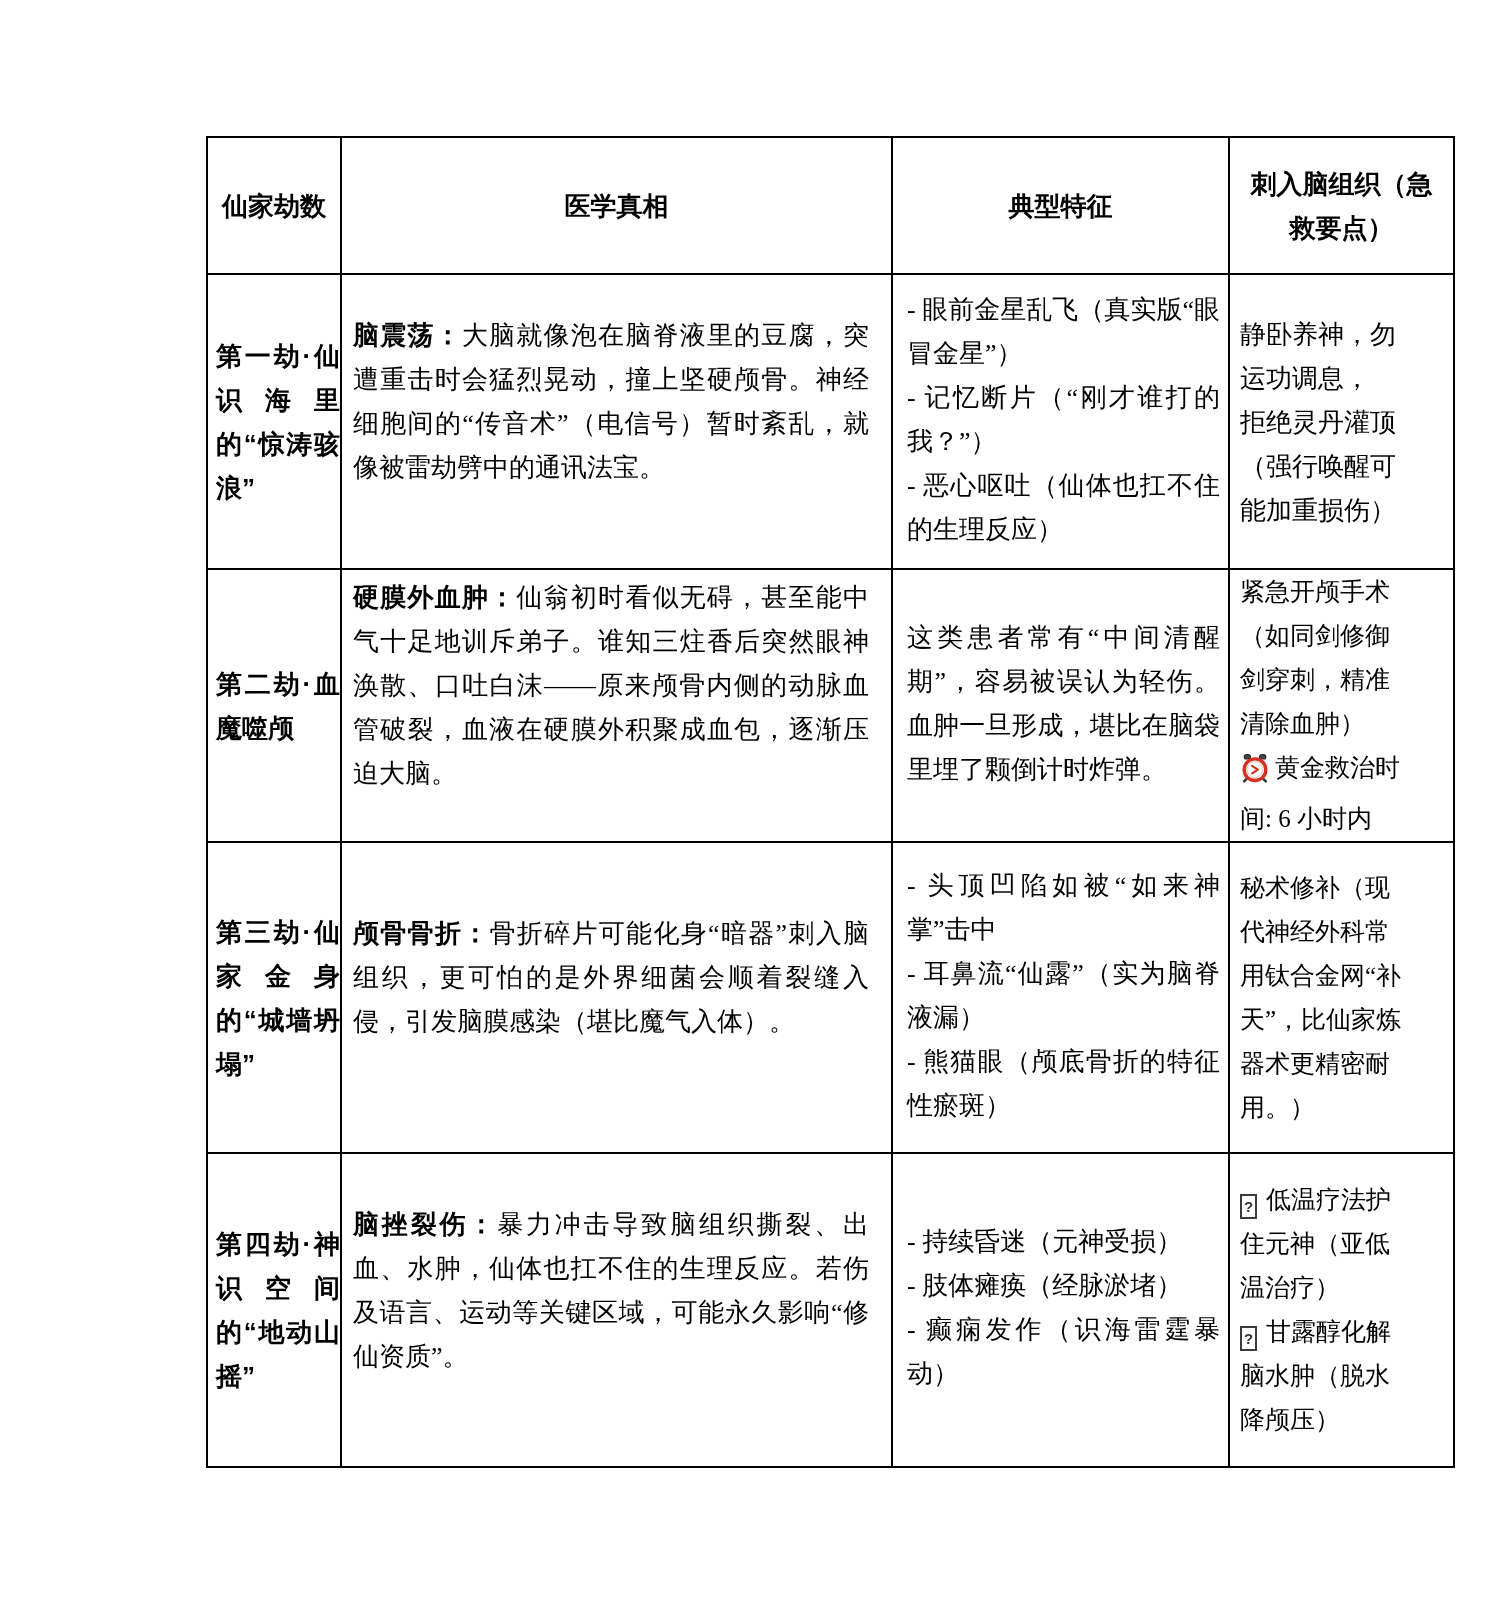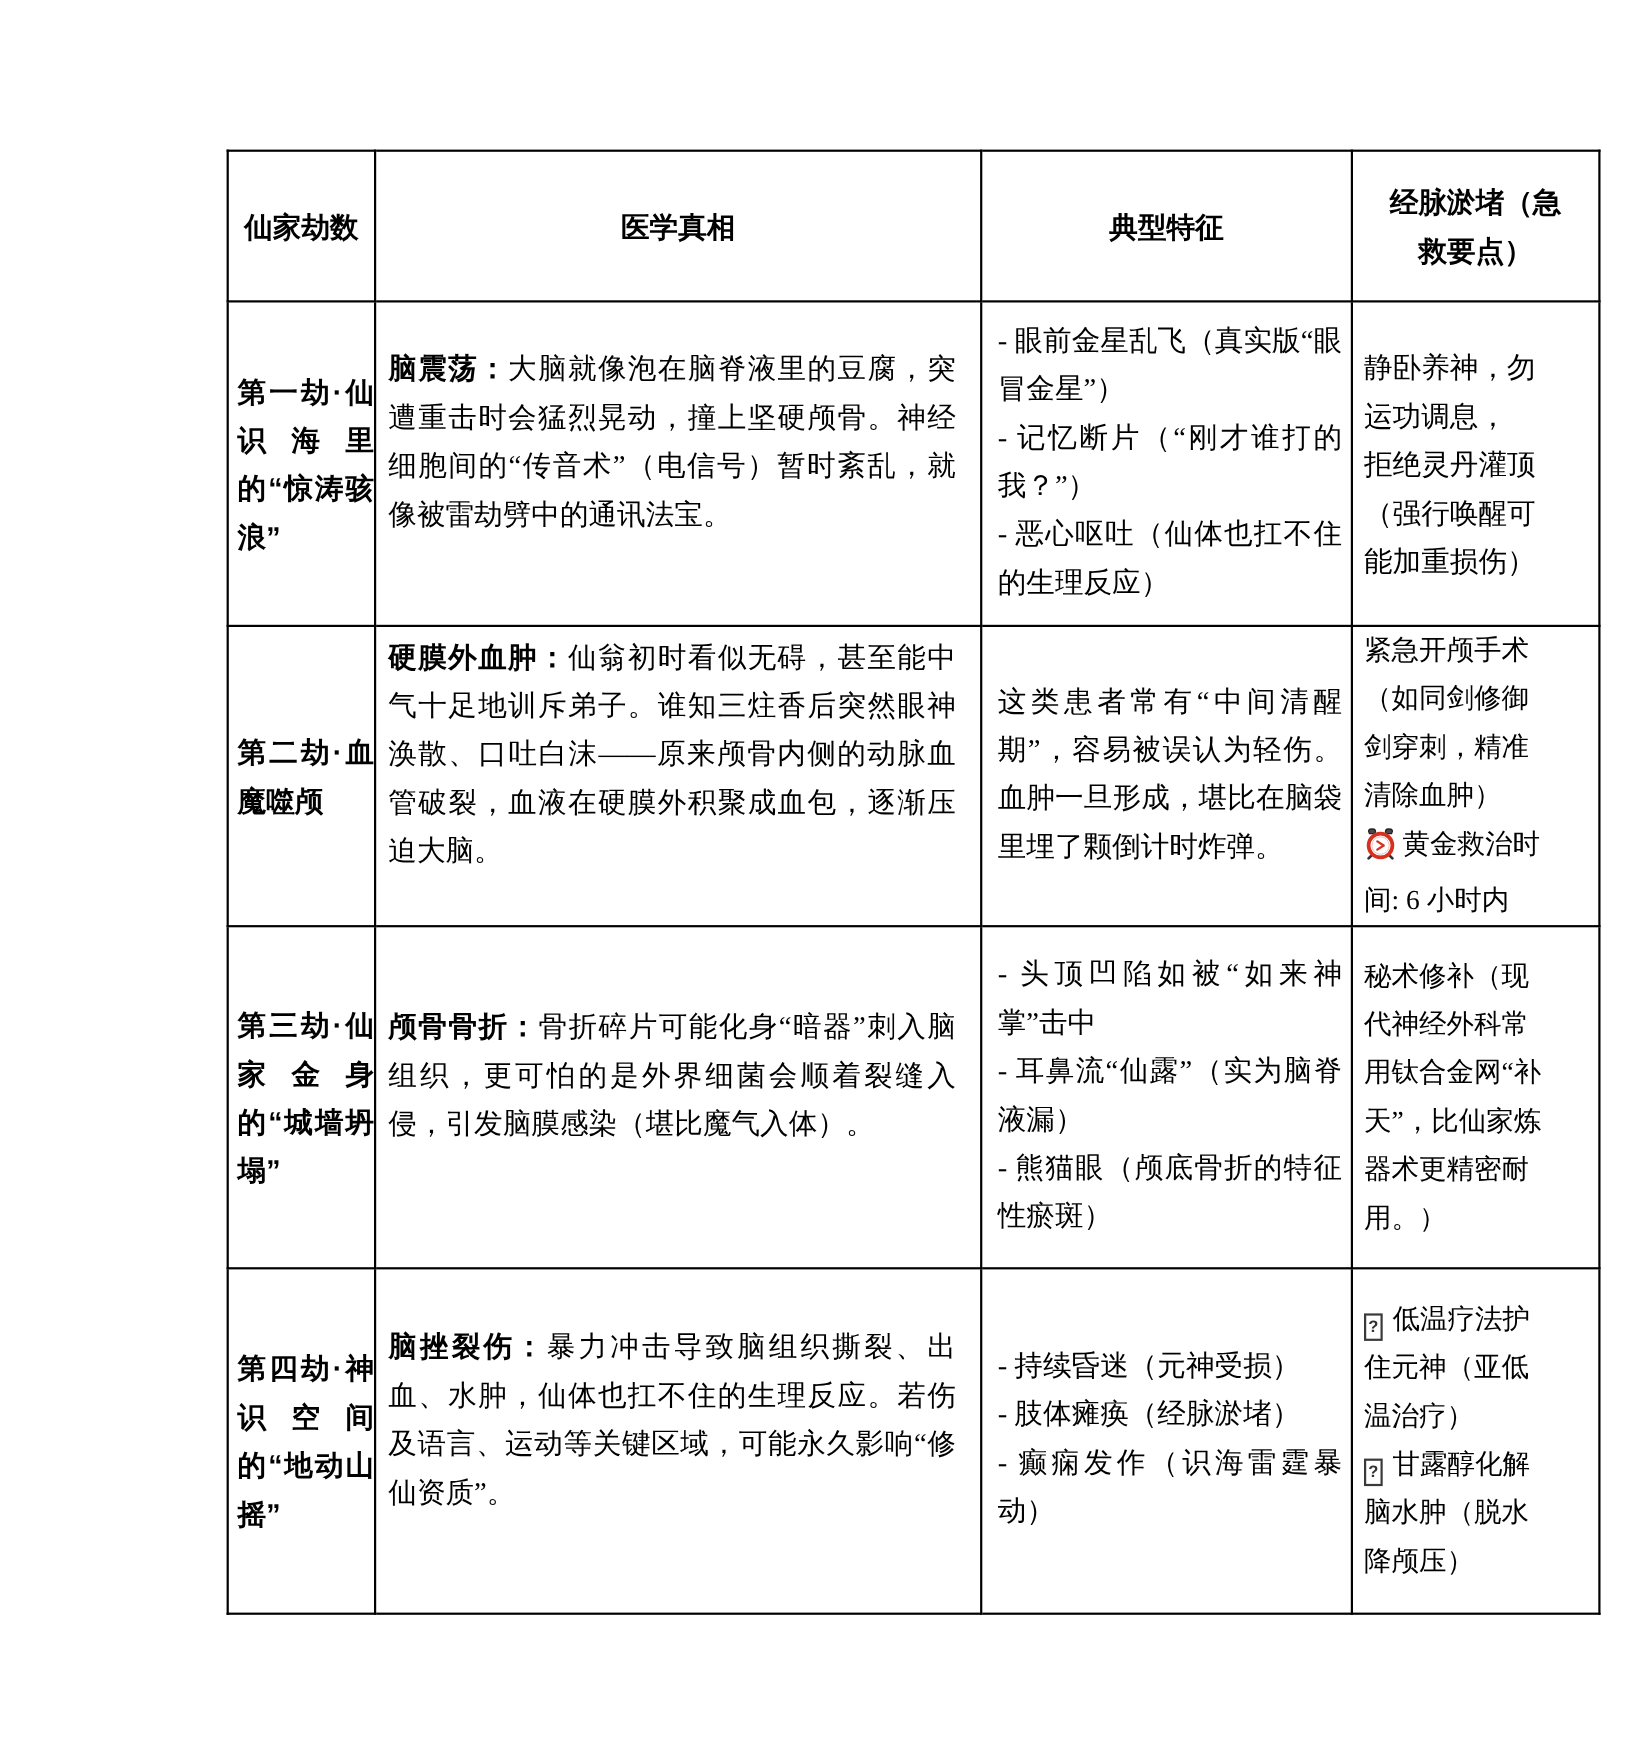--- a/index.html
+++ b/index.html
@@ -108,21 +108,21 @@
       <col style="width:134px">
       <col style="width:551px">
       <col style="width:337px">
       <col style="width:225px">
     </colgroup>
     <thead>
       <tr>
         <th class="c1">仙家劫数</th>
         <th class="c2">医学真相</th>
         <th class="c3">典型特征</th>
-        <th class="c4">经脉淤堵（急
+        <th class="c4">刺入脑组织（急
 救要点）</th>
       </tr>
     </thead>
     <tbody>
       <tr class="row1">
         <td class="c1">第一劫·仙识海里的“惊涛骇浪”</td>
         <td class="c2"><span class="term">脑震荡：</span><span>大脑就像泡在脑脊液里的豆腐，突遭重击时会猛烈晃动，撞上坚硬颅骨。神经细胞间的“传音术”（电信号）暂时紊乱，就像被雷劫劈中的通讯法宝。</span></td>
         <td class="c3">
           <div class="fline">- 眼前金星乱飞（真实版“眼冒金星”）</div>
           <div class="fline">- 记忆断片（“刚才谁打的我？”）</div>

